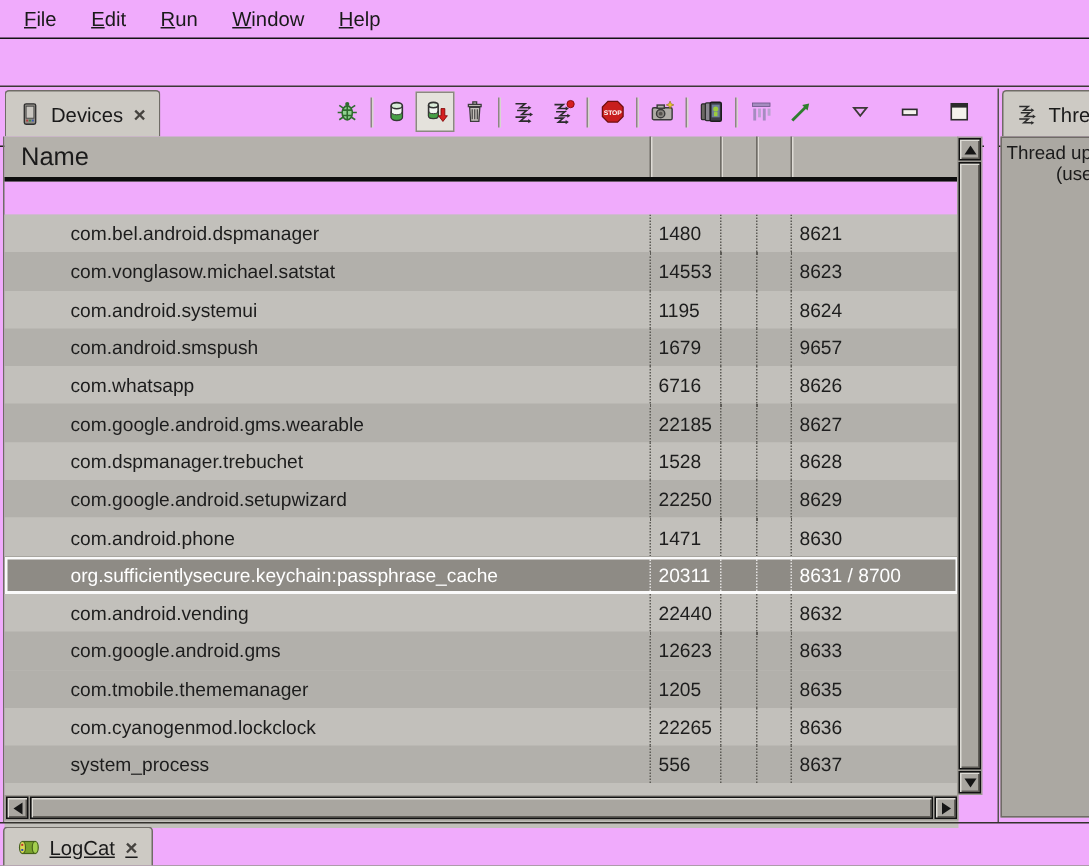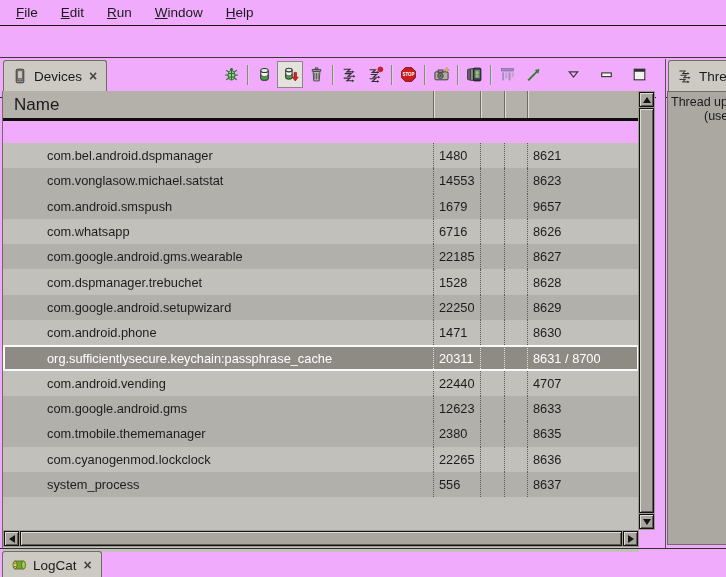--- a/index.html
+++ b/index.html
@@ -78,21 +78,21 @@
   #right-pane .tab { left:2px; width:92px; }
   .threads-content {
     position:absolute; top:32px; left:1px; width:150px; height:454px;
     background:#aba8a2; border:1px solid #6f6c66; padding-top:3px;
     font-size:12.5px; white-space:nowrap;
   }
   .tline1 { padding-left:3px; }
   .tline2 { padding-left:36px; }
   
   #bottombar { position:absolute; top:548px; left:0; width:726px; height:29px; border-top:1px solid #33312d; }
-  #bottombar .tab { left:2px; top:2px; height:27px; }
+  #bottombar .tab { left:2px; top:2px; height:27px;text-decoration:underline; }
 </style>
 </head>
 <body>
 
 <div id="app">
 
   <div id="menubar">
       <div class="menu-item"><u>F</u>ile</div>
       <div class="menu-item"><u>E</u>dit</div>
       <div class="menu-item"><u>R</u>un</div>
@@ -265,20 +265,27 @@
             <div class="cell w-c4"></div>
             <div class="cell w-c5">8621</div>
           </div>
           <div class="row dark">
             <div class="cell w-name">com.vonglasow.michael.satstat</div>
             <div class="cell w-c2">14553</div>
             <div class="cell w-c3"></div>
             <div class="cell w-c4"></div>
             <div class="cell w-c5">8623</div>
           </div>
+          <div class="row light">
+            <div class="cell w-name">com.android.systemui</div>
+            <div class="cell w-c2">1195</div>
+            <div class="cell w-c3"></div>
+            <div class="cell w-c4"></div>
+            <div class="cell w-c5">8624</div>
+          </div>
           <div class="row dark">
             <div class="cell w-name">com.android.smspush</div>
             <div class="cell w-c2">1679</div>
             <div class="cell w-c3"></div>
             <div class="cell w-c4"></div>
             <div class="cell w-c5">9657</div>
           </div>
           <div class="row light">
             <div class="cell w-name">com.whatsapp</div>
             <div class="cell w-c2">6716</div>
@@ -319,32 +326,32 @@
             <div class="cell w-c2">20311</div>
             <div class="cell w-c3"></div>
             <div class="cell w-c4"></div>
             <div class="cell w-c5">8631 / 8700</div>
           </div>
           <div class="row light">
             <div class="cell w-name">com.android.vending</div>
             <div class="cell w-c2">22440</div>
             <div class="cell w-c3"></div>
             <div class="cell w-c4"></div>
-            <div class="cell w-c5">4707</div>
+            <div class="cell w-c5">8632</div>
           </div>
           <div class="row dark">
             <div class="cell w-name">com.google.android.gms</div>
             <div class="cell w-c2">12623</div>
             <div class="cell w-c3"></div>
             <div class="cell w-c4"></div>
             <div class="cell w-c5">8633</div>
           </div>
           <div class="row dark">
             <div class="cell w-name">com.tmobile.thememanager</div>
-            <div class="cell w-c2">2380</div>
+            <div class="cell w-c2">1205</div>
             <div class="cell w-c3"></div>
             <div class="cell w-c4"></div>
             <div class="cell w-c5">8635</div>
           </div>
           <div class="row light">
             <div class="cell w-name">com.cyanogenmod.lockclock</div>
             <div class="cell w-c2">22265</div>
             <div class="cell w-c3"></div>
             <div class="cell w-c4"></div>
             <div class="cell w-c5">8636</div>

